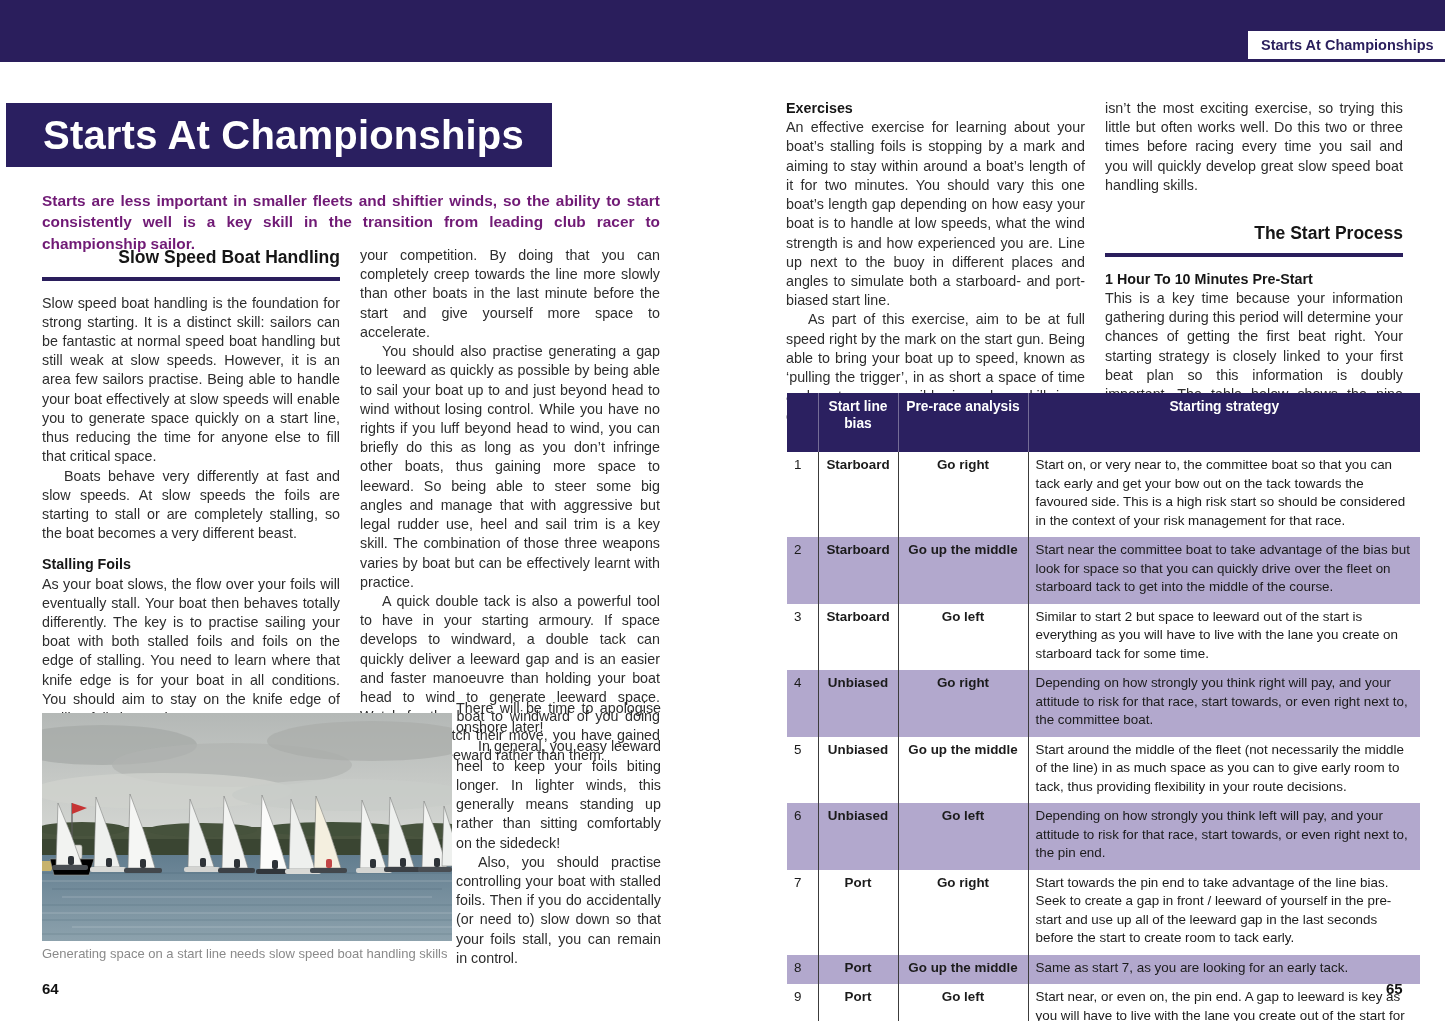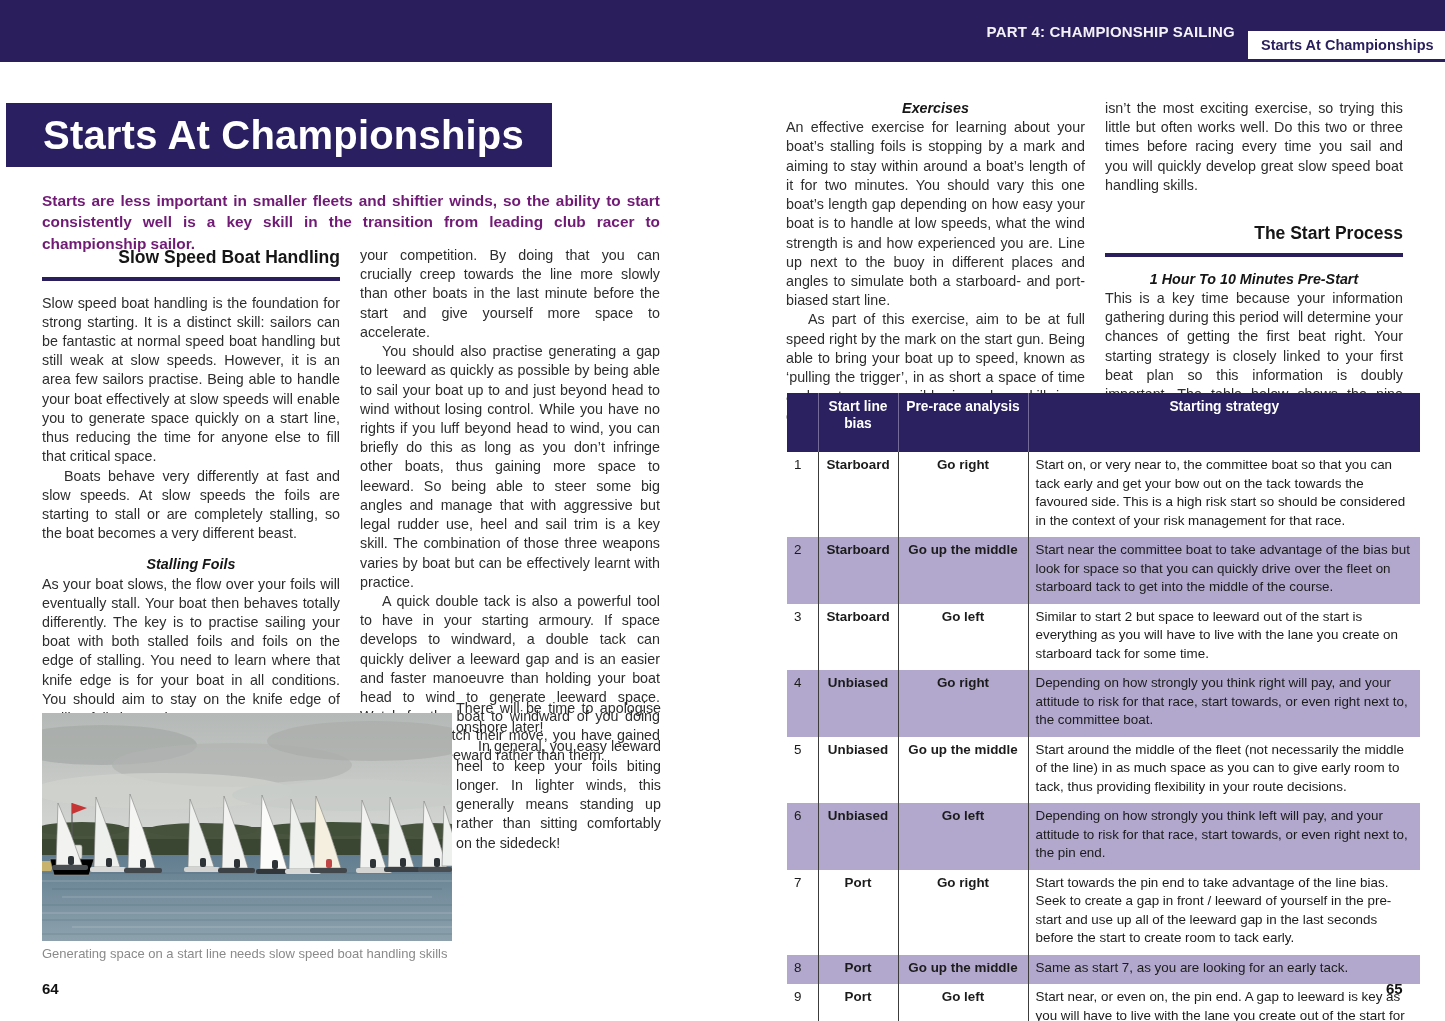--- a/index.html
+++ b/index.html
@@ -20,21 +20,21 @@
     align-items:center;padding-left:37px;box-sizing:border-box;}
   .titleblock span{color:#ffffff;font-weight:700;font-size:40px;letter-spacing:.2px;}
   .intro{left:42px;top:190px;width:618px;font-size:15.4px;font-weight:700;line-height:1.38;
     color:#701a75;text-align:justify;}
   
   .col{line-height:1.345;font-size:14.3px;}
   p{margin:0;text-align:justify;}
   p.ind{text-indent:22px;}
   h2.section{font-size:17.5px;font-weight:700;color:#161616;margin:0;text-align:right;}
   .rule{height:4px;background:#2a1e5c;margin:7px 0 13px 0;}
-  h3.sub{font-size:14.3px;font-weight:700;color:#161616;margin:12px 0 0 0;text-align:center;font-style:italic;}
+  h3.sub{font-size:14.3px;font-weight:700;color:#161616;margin:12px 0 0 0;text-align:left;}
   
   .photo{left:42px;top:713px;width:410px;height:228px;}
   .caption{left:42px;top:946px;width:420px;color:#8a8a8a;font-size:13px;}
   .pagenum{font-weight:700;font-size:15px;color:#111;}
   
   table.scen{position:absolute;left:787px;top:393px;width:633px;border-collapse:collapse;
     font-size:13.4px;line-height:1.38;color:#1b1b1b;table-layout:fixed;}
   table.scen thead th{background:#2b2060;color:#ffffff;text-align:center;font-weight:700;
     font-size:13.8px;padding:5px 7px 20px 7px;border-right:1px solid rgba(255,255,255,.35);
     vertical-align:top;line-height:1.25;}
@@ -43,21 +43,20 @@
   table.scen tbody td:last-child{border-right:none;}
   table.scen tbody tr.lav td{background:#b2a8cd;}
   td.b{font-weight:700;text-align:center;}
 </style>
 </head>
 <body>
 
 <div id="root">
 
   <div class="abs topband">
-    <div class="part-label">PART 4: CHAMPIONSHIP SAILING</div>
     <div class="chapter-tab">
       <span>Starts At Championships</span>
     </div>
   </div>
 
   <div class="abs titleblock">
     <span>Starts At Championships</span>
   </div>
 
   <div class="abs intro">Starts are less important in smaller fleets and shiftier winds, so the ability to start consistently well is a key skill in the transition from leading club racer to championship sailor.</div>
@@ -65,28 +64,29 @@
   <div class="abs col" style="left:42px;top:246px;width:298px;">
     <h2 class="section">Slow Speed Boat Handling</h2>
     <div class="rule"></div>
     <p>Slow speed boat handling is the foundation for strong starting. It is a distinct skill: sailors can be fantastic at normal speed boat handling but still weak at slow speeds. However, it is an area few sailors practise. Being able to handle your boat effectively at slow speeds will enable you to generate space quickly on a start line, thus reducing the time for anyone else to fill that critical space.</p>
     <p class="ind">Boats behave very differently at fast and slow speeds. At slow speeds the foils are starting to stall or are completely stalling, so the boat becomes a very different beast.</p>
     <h3 class="sub">Stalling Foils</h3>
     <p>As your boat slows, the flow over your foils will eventually stall. Your boat then behaves totally differently. The key is to practise sailing your boat with both stalled foils and foils on the edge of stalling. You need to learn where that knife edge is for your boat in all conditions. You should aim to stay on the knife edge of stalling foils better than</p>
   </div>
 
   <div class="abs col" style="left:360px;top:246px;width:300px;">
-    <p>your competition. By doing that you can crucially creep towards the line more slowly than other boats in the last minute before the start and give yourself more space to accelerate.</p>
+    <p>your competition. By doing that you can completely creep towards the line more slowly than other boats in the last minute before the start and give yourself more space to accelerate.</p>
     <p class="ind">You should also practise generating a gap to leeward as quickly as possible by being able to sail your boat up to and just beyond head to wind without losing control. While you have no rights if you luff beyond head to wind, you can briefly do this as long as you don’t infringe other boats, thus gaining more space to leeward. So being able to steer some big angles and manage that with aggressive but legal rudder use, heel and sail trim is a key skill. The combination of those three weapons varies by boat but can be effectively learnt with practice.</p>
     <p class="ind">A quick double tack is also a powerful tool to have in your starting armoury. If space develops to windward, a double tack can quickly deliver a leeward gap and is an easier and faster manoeuvre than holding your boat head to wind to generate leeward space. Watch for the boat to windward of you doing this; if you match their move, you have gained the space to leeward rather than them.</p>
   </div>
 
   <div class="abs col" style="left:456px;top:699px;width:205px;">
     <p>There will be time to apologise onshore later!</p>
     <p class="ind">In general, you easy leeward heel to keep your foils biting longer. In lighter winds, this generally means standing up rather than sitting comfortably on the sidedeck!</p>
+    <p class="ind">Also, you should practise controlling your boat with stalled foils. Then if you do accidentally (or need to) slow down so that your foils stall, you can remain in control.</p>
   </div>
 
   <div class="abs photo">
     <svg width="410" height="228" viewBox="0 0 410 228" xmlns="http://www.w3.org/2000/svg">
       <defs>
         <linearGradient id="sky" x1="0" y1="0" x2="0" y2="1">
           <stop offset="0" stop-color="#b4b8b6"></stop>
             <stop offset="1" stop-color="#d9dbd7"></stop>
         </linearGradient>
         <linearGradient id="water" x1="0" y1="0" x2="0" y2="1">

